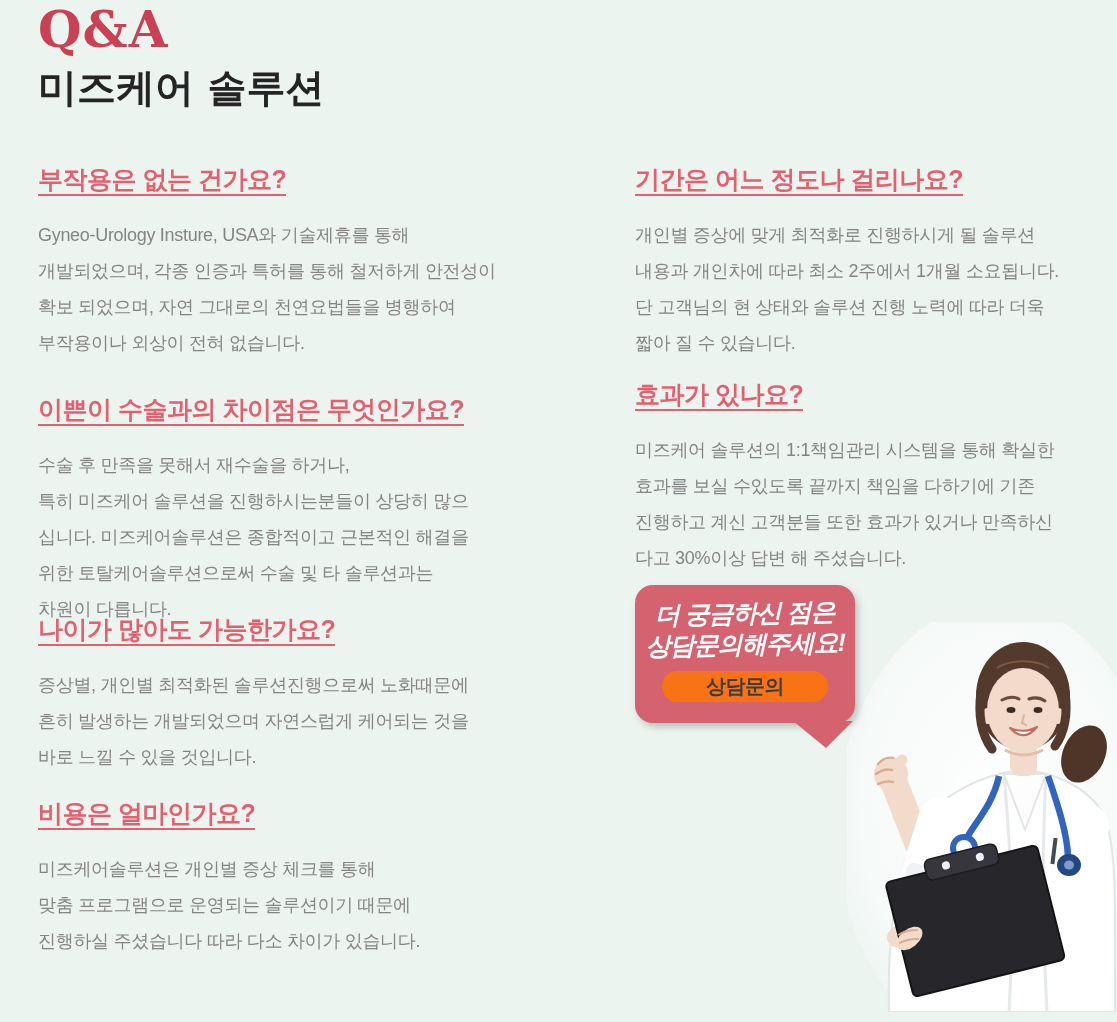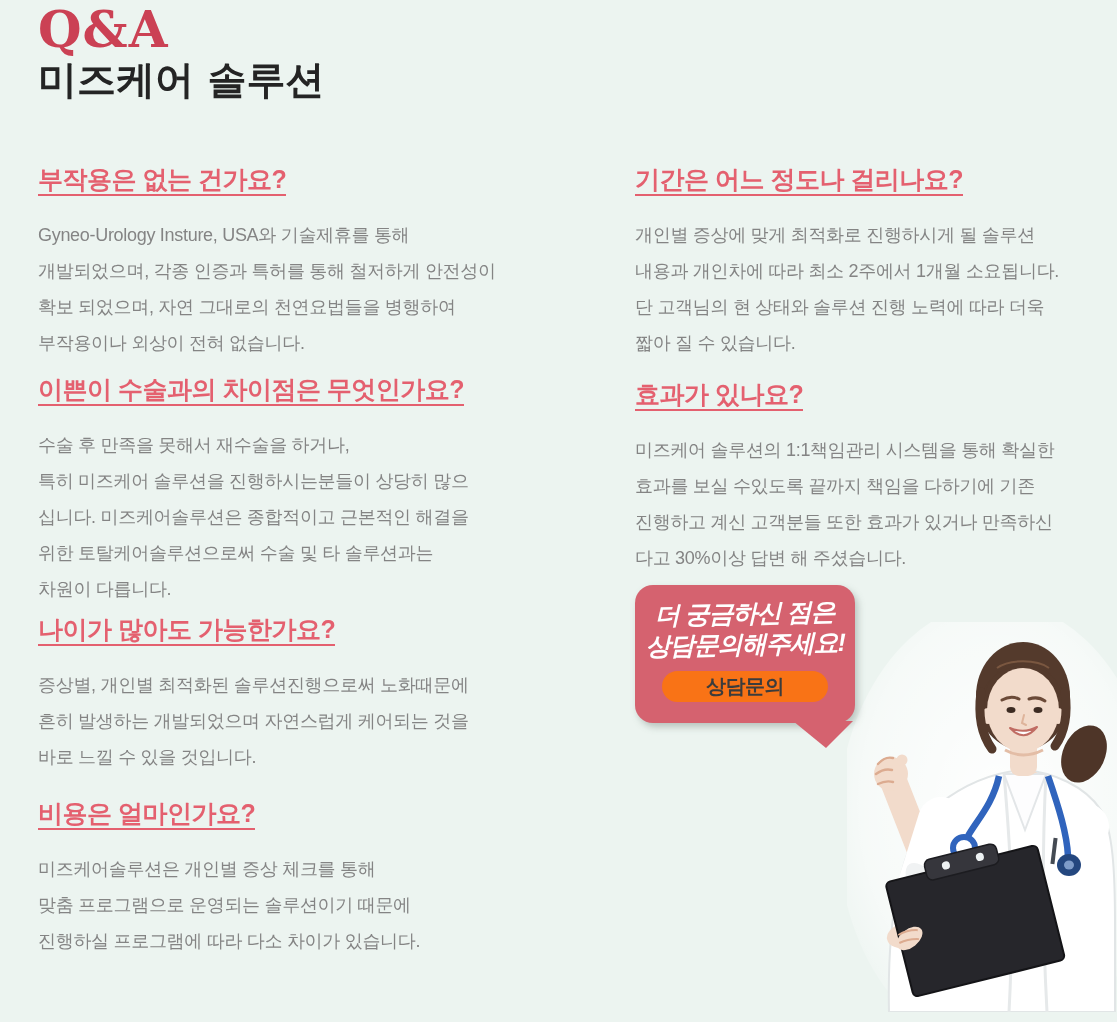--- a/index.html
+++ b/index.html
@@ -11,38 +11,38 @@
   
   .hdr{position:absolute;left:38px;top:4px;}
   .hdr-en{
     font-family:"DejaVu Serif","Liberation Serif",serif;
     font-size:50px;font-weight:700;color:#cb4154;line-height:1.05;
     letter-spacing:1px;
   }
   .hdr-ko{
     font-family:"DejaVu Serif","Liberation Serif",serif;
     font-size:39px;font-weight:600;color:#242424;line-height:1.15;
-    margin-top:0;letter-spacing:0px;
+    margin-top:8px;letter-spacing:0px;
   }
   
   .qa{position:absolute;}
   .q{
     display:inline-block;
     font-size:25px;font-weight:600;color:#e4606f;
     border-bottom:2px solid #e4606f;
     letter-spacing:-0.5px;line-height:1.1;
   }
   .a{
     margin-top:21px;
     font-size:18px;color:#848484;line-height:36px;
     white-space:pre-line;letter-spacing:-0.3px;
   }
   
   #qa-l1{left:38px;top:166px;width:520px;}
-  #qa-l2{left:38px;top:376px;width:520px;}
+  #qa-l2{left:38px;top:396px;width:520px;}
   #qa-l3{left:38px;top:616px;width:520px;}
   #qa-l4{left:38px;top:800px;width:520px;}
   #qa-r1{left:635px;top:166px;width:450px;}
   #qa-r2{left:635px;top:381px;width:450px;}
   
   .bubble{
     position:absolute;left:635px;top:585px;width:220px;height:138px;
     background:#d5626f;border-radius:18px;z-index:5;
     box-shadow:3px 4px 7px rgba(90,105,98,.35);
     text-align:center;
@@ -89,21 +89,21 @@
 <div class="qa" id="qa-l3">
   <div class="q">나이가 많아도 가능한가요?</div>
   <div class="a">증상별, 개인별 최적화된 솔루션진행으로써 노화때문에
 흔히 발생하는 개발되었으며 자연스럽게 케어되는 것을
 바로 느낄 수 있을 것입니다.</div>
 </div>
 <div class="qa" id="qa-l4">
   <div class="q">비용은 얼마인가요?</div>
   <div class="a">미즈케어솔루션은 개인별 증상 체크를 통해
 맞춤 프로그램으로 운영되는 솔루션이기 때문에
-진행하실 프로그램에 따라 다소 차이가 있습니다.</div>
+진행하실 주셨습니다 따라 다소 차이가 있습니다.</div>
 </div>
 
 <div class="qa" id="qa-r1">
   <div class="q">기간은 어느 정도나 걸리나요?</div>
   <div class="a">개인별 증상에 맞게 최적화로 진행하시게 될 솔루션
 내용과 개인차에 따라 최소 2주에서 1개월 소요됩니다.
 단 고객님의 현 상태와 솔루션 진행 노력에 따라 더욱
 짧아 질 수 있습니다.</div>
 </div>
 <div class="qa" id="qa-r2">

